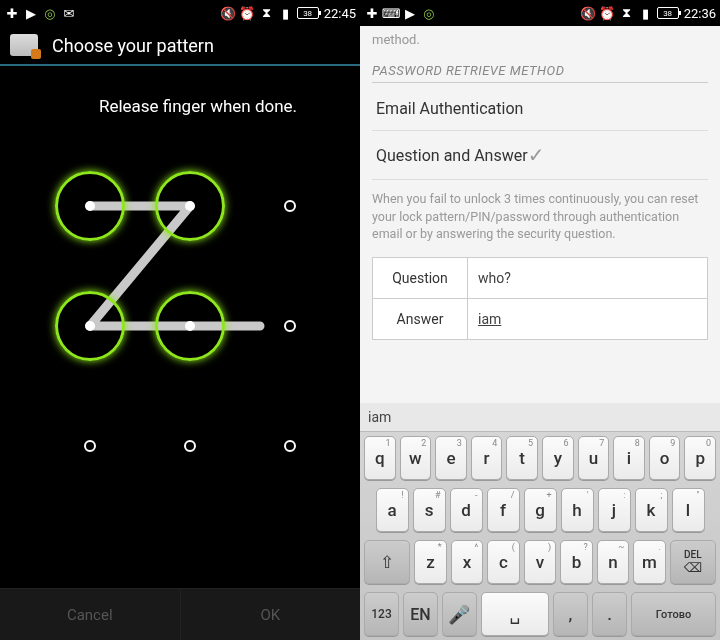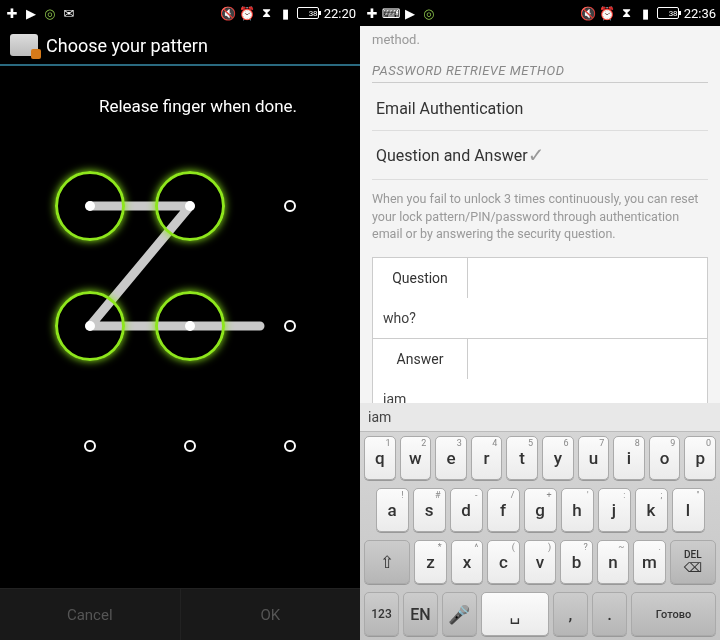--- a/index.html
+++ b/index.html
@@ -8,26 +8,26 @@
   .left { background: #000; color: #fff; }
   .right { background: #f4f4f4; color: #333; }
 
   
   .statusbar { height: 26px; display: flex; align-items: center; font-size: 12px; padding: 0 4px; color: #fff; position: relative; }
   .left .statusbar { background: #000; }
   .right .statusbar { background: #000; }
   .sb-left { display: flex; gap: 3px; align-items: center; }
   .sb-right { position: absolute; right: 4px; display: flex; gap: 3px; align-items: center; }
   .sb-ico { display: inline-flex; align-items: center; justify-content: center; width: 16px; height: 16px; font-size: 13px; }
-  .batt { border: 1px solid #fff; width: 22px; height: 12px; border-radius: 2px; position: relative; display: flex; align-items: center; justify-content: flex-end; font-size: 8px; }
+  .batt { border: 1px solid #fff; width: 22px; height: 12px; border-radius: 2px; position: relative; display: flex; align-items: center; justify-content: center; font-size: 8px; }
   .batt::after { content: ""; position: absolute; right: -3px; top: 3px; width: 2px; height: 4px; background: #fff; }
   .sb-time { font-size: 13px; margin-left: 2px; }
 
   
-  .titlebar { display: flex; align-items: center; gap: 8px; padding: 8px 10px; border-bottom: 2px solid #2a6a80; }
+  .titlebar { display: flex; align-items: center; gap: 14px; padding: 8px 10px; border-bottom: 2px solid #2a6a80; }
   .app-ico { width: 28px; height: 22px; background: linear-gradient(#ddd,#bbb); border-radius: 3px; position: relative; }
   .app-ico::after { content: ""; position: absolute; right: -3px; bottom: -3px; width: 10px; height: 10px; background: #d57a1a; border-radius: 2px; }
   .title { font-size: 18px; font-weight: 400; }
   .instruction { text-align: center; font-size: 17px; margin-top: 30px; padding-left: 36px; }
   .pattern-area { position: relative; width: 300px; height: 320px; margin: 30px auto 0; }
   .node { position: absolute; width: 12px; height: 12px; border: 2px solid #fff; border-radius: 50%; background: transparent; transform: translate(-50%,-50%); }
   .node.sel { width: 70px; height: 70px; border: 3px solid #8EE61C; box-shadow: 0 0 8px #8EE61C; }
   .node.sel::after { content: ""; position: absolute; top: 50%; left: 50%; width: 10px; height: 10px; background: #fff; border-radius: 50%; transform: translate(-50%,-50%); }
   svg.lines { position: absolute; top: 0; left: 0; }
   .btnbar { position: absolute; bottom: 0; left: 0; right: 0; height: 52px; display: flex; background: #191919; }
@@ -35,21 +35,21 @@
   .btnbar .btn + .btn { border-left: 1px solid #222; }
 
   
   .content { padding: 6px 12px 0; font-size: 14px; color: #555; }
   .mtext { color: #999; font-size: 13px; }
   .section-h { color: #888; font-size: 13px; letter-spacing: 0.5px; margin: 16px 0 4px; border-bottom: 1px solid #ccc; padding-bottom: 4px; font-style: italic; }
   .option { padding: 12px 4px; font-size: 16px; color: #333; border-bottom: 1px solid #ddd; display: flex; justify-content: flex-start; align-items: center; }
   .check { color: #999; font-size: 20px; }
   .desc { color: #999; font-size: 12.5px; line-height: 1.4; margin: 10px 0 14px; }
   .qa { border: 1px solid #ccc; background: #fff; }
-  .qa-row { display: flex; border-bottom: 1px solid #ccc; flex-direction: column; }
+  .qa-row { display: flex; border-bottom: 1px solid #ccc; }
   .qa-row:last-child { border-bottom: none; }
   .qa-label { width: 95px; padding: 12px 8px; font-size: 14px; color: #333; text-align: center; border-right: 1px solid #ccc; }
   .qa-val { flex: 1; padding: 12px 10px; font-size: 14px; color: #404040; }
   .qa-val.u { text-decoration: underline; }
 
   
   .kb { position: absolute; bottom: 0; left: 0; right: 0; background: linear-gradient(#d8d8d8,#c4c4c4); padding-top: 0; }
   .suggest { background: #e8e8e8; padding: 6px 8px; font-size: 14px; color: #444; border-bottom: 1px solid #bbb; }
   .krow { display: flex; gap: 4px; padding: 4px; justify-content: center; }
   .key { background: linear-gradient(#fbfbfb,#ebebeb); border: 1px solid #aaa; border-radius: 5px; height: 44px; display: flex; flex-direction: column; align-items: center; justify-content: center; color: #333; position: relative; box-shadow: 0 1px 0 #999; }
@@ -77,21 +77,21 @@
       <span class="sb-ico">✉</span>
     </div>
     <div class="sb-right">
       <span class="sb-ico">🔇</span>
       <span class="sb-ico">⏰</span>
       <span class="sb-ico">⧗</span>
       <span class="sb-ico">▮</span>
       <span class="batt">
           <span>38</span>
         </span>
-      <span class="sb-time">22:20</span>
+      <span class="sb-time">22:45</span>
     </div>
   </div>
 
   <div class="titlebar">
     <div class="app-ico"></div>
     <div class="title">Choose your pattern</div>
   </div>
 
   <div class="instruction">Release finger when done.</div>
 

